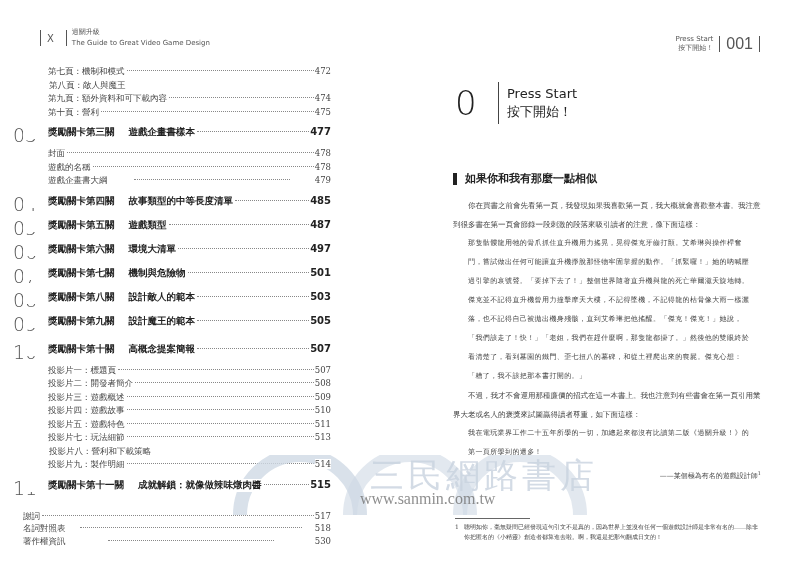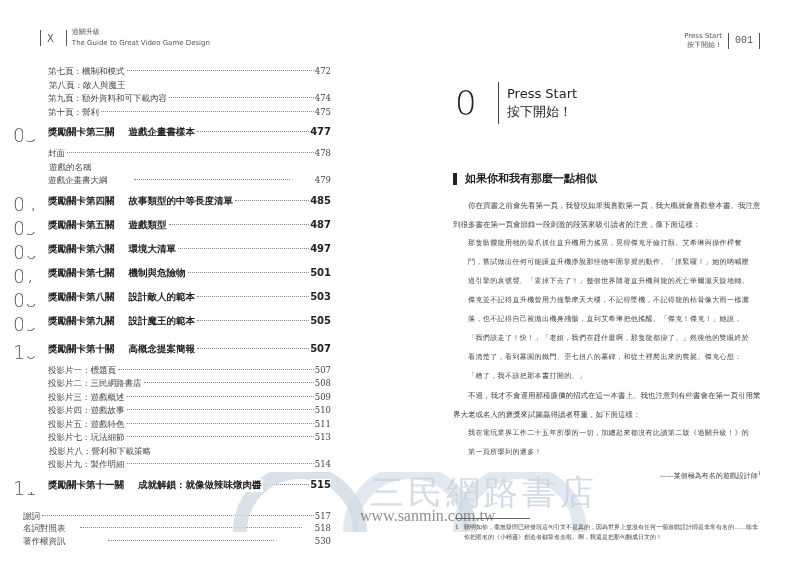--- a/index.html
+++ b/index.html
@@ -7,21 +7,21 @@
   body{position:relative;font-family:"DejaVu Serif",serif;color:#333}
   .spread{position:absolute;left:0;top:0;width:800px;height:586px;background:#fff}
   .hdr-left{position:absolute;left:40px;top:27px;display:flex;align-items:center}
   .hdr-bar{width:1px;height:16px;background:#555}
   .hdr-pg{font-family:"DejaVu Sans",sans-serif;font-size:10px;color:#555;margin:0 12px 0 6px}
   .hdr-titles{margin-left:5px;font-family:"DejaVu Sans",sans-serif;color:#555;line-height:11px}
   .hdr-titles .zh{font-size:7px}
   .hdr-titles .en{font-size:7px}
   .hdr-right{position:absolute;right:40px;top:27px;display:flex;align-items:center}
   .hdr-right .titles{text-align:right;font-family:"DejaVu Sans",sans-serif;color:#555;font-size:7px;line-height:9px;margin-right:6px}
-  .hdr-right .num{font-family:Liberation Mono, monospace;font-size:10px;color:#555;margin:8px 6px}
+  .hdr-right .num{font-family:Liberation Sans, sans-serif;font-size:16px;color:#555;margin:8px 6px}
 
   .toc{position:absolute;left:23px;top:66px;width:308px}
   .row{position:relative;display:flex;align-items:baseline;height:15px}
   .row .label{white-space:nowrap;font-size:8.5px;color:#444;background:#fff;padding-right:1px;z-index:1}
   .row .dots{flex:1;border-bottom:1px dotted #888;margin:0 1px;transform:translateY(-3px)}
   .row .page{font-size:8.5px;color:#444;background:#fff;z-index:1}
   .sub{padding-left:25px}
   .ch{height:22px;align-items:baseline;margin-top:2px}
   .ch .num{position:absolute;left:-10px;top:-2px;font-family:"DejaVu Sans",sans-serif;font-size:19px;color:#555;font-weight:300}
   .ch .label{padding-left:25px;font-family:"DejaVu Sans",sans-serif;font-size:9.5px;font-weight:bold;color:#222}
@@ -44,21 +44,21 @@
   .body-text p{text-indent:15px}
   .quote{padding-left:15px;padding-right:5px;font-size:7px;line-height:19px;color:#444;letter-spacing:.4px}
   .quote p{text-indent:0}
   .attrib{text-align:right;font-size:7px;color:#444;margin-top:2px}
   .attrib sup{font-size:5px}
 
   .fn-rule{position:absolute;left:455px;top:518px;width:75px;border-top:1px solid #666}
   .footnote{position:absolute;left:455px;top:522px;width:305px;font-size:6px;color:#444;line-height:10px;display:flex}
   .footnote .n{width:15px}
 
-  .watermark{position:absolute;left:230px;top:472px;width:420px;height:60px;pointer-events:none}
+  .watermark{position:absolute;left:230px;top:455px;width:420px;height:60px;pointer-events:none}
   .wm-arcs{position:absolute;left:0;top:0}
   .wm-text{position:absolute;left:140px;top:-2px;font-size:34px;color:#c9d3df;letter-spacing:4px;opacity:.8}
   .wm-url{position:absolute;left:130px;top:35px;font-family:Liberation Serif, serif;font-size:16px;color:#737373;opacity:.8}
 </style>
 </head>
 <body>
 
 <div class="spread">
 
   <div class="hdr-left">
@@ -106,21 +106,21 @@
         <span class="num">03</span>
         <span class="label"><span>獎勵關卡第三關</span><span class="sp"></span><span>遊戲企畫書樣本</span></span>
         <span class="dots"></span>
         <span class="page">477</span>
       </div>
       <div class="row sub" style="height: 13.5px;">
         <span class="label">封面</span>
         <span class="dots"></span>
         <span class="page">478</span>
       </div>
-      <div class="row sub" style="height: 13.5px; flex-direction: column;">
+      <div class="row sub" style="height: 13.5px;">
         <span class="label">遊戲的名稱</span>
         <span class="dots"></span>
         <span class="page">478</span>
       </div>
       <div class="row sub" style="height: 13.5px; gap: 24px;">
         <span class="label">遊戲企畫書大綱</span>
         <span class="dots"></span>
         <span class="page">479</span>
       </div>
       <div class="row ch" style="margin-top: 6px;">
@@ -164,21 +164,21 @@
         <span class="label"><span>獎勵關卡第十關</span><span class="sp"></span><span>高概念提案簡報</span></span>
         <span class="dots"></span>
         <span class="page">507</span>
       </div>
       <div class="row sub" style="height: 13.5px;">
         <span class="label">投影片一：標題頁</span>
         <span class="dots"></span>
         <span class="page">507</span>
       </div>
       <div class="row sub" style="height: 13.5px;">
-        <span class="label">投影片二：三民網路書店</span>
+        <span class="label">投影片二：開發者簡介</span>
         <span class="dots"></span>
         <span class="page">508</span>
       </div>
       <div class="row sub" style="height: 13.5px;">
         <span class="label">投影片三：遊戲概述</span>
         <span class="dots"></span>
         <span class="page">509</span>
       </div>
       <div class="row sub" style="height: 13.5px;">
         <span class="label">投影片四：遊戲故事</span>

